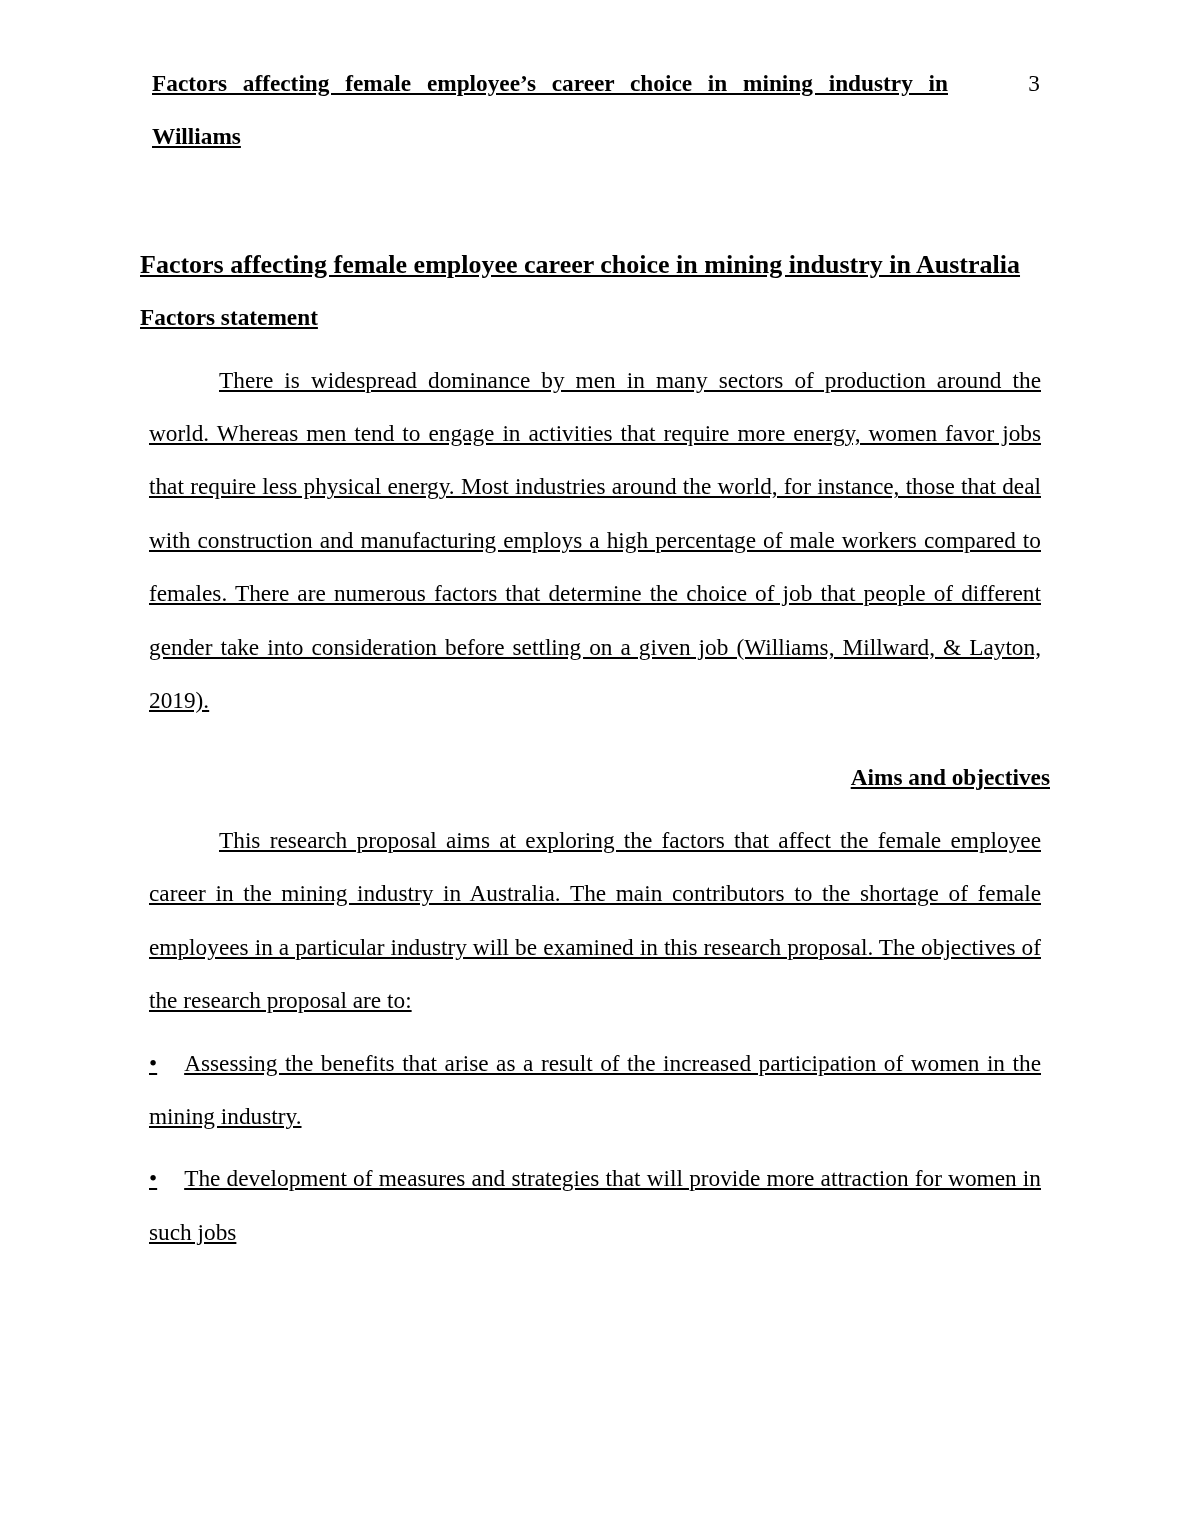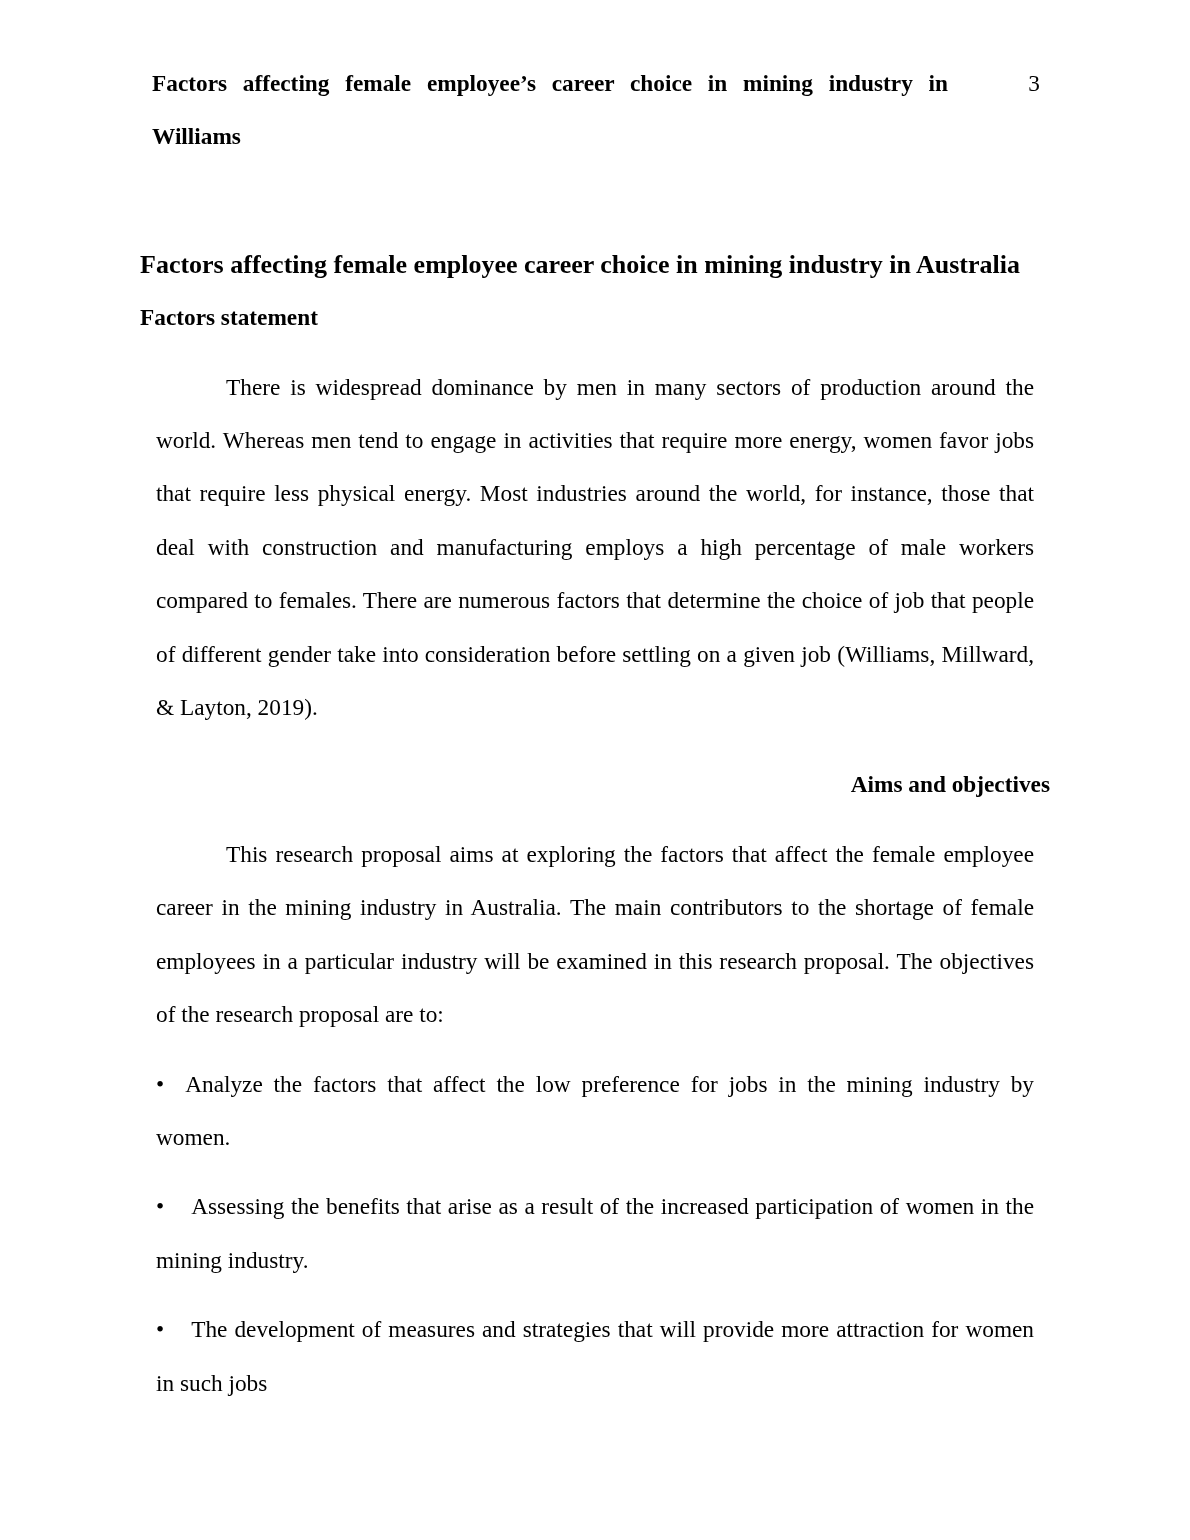--- a/index.html
+++ b/index.html
@@ -10,20 +10,21 @@
   .page {
     position: relative;
     width: 1190px;
     height: 1540px;
     background: #ffffff;
     color: #000000;
     font-family: "Liberation Serif", "DejaVu Serif", serif;
     font-size: 23.3px;
     line-height: 53.4px;
     overflow: hidden;
+    text-decoration: underline;
   }
   
   .running-header {
     margin: 57px 0 0 152px;
   }
   .header-line1 {
     width: 796px;
     font-weight: 700;
     text-align: justify;
     text-align-last: justify;
@@ -49,21 +50,21 @@
   .section-heading {
     margin: 0;
     font-size: 23.3px;
     font-weight: 700;
   }
   .heading-aims {
     margin-top: 24px;
     text-align: right;
   }
   .para {
-    margin: 16px;
+    margin: 9px;
     text-align: justify;
   }
   .indent {
     text-indent: 70px;
   }
   .bullet-line {
     text-align: justify;
   }
   .marker {
     display: inline;
@@ -94,21 +95,20 @@
     <h2 class="section-heading">Factors statement</h2>
 
     <p class="para indent">There is widespread dominance by men in many sectors of production around the world. Whereas men tend to engage in activities that require more energy, women favor jobs that require less physical energy. Most industries around the world, for instance, those that deal with construction and manufacturing employs a high percentage of male workers compared to females. There are numerous factors that determine the choice of job that people of different gender take into consideration before settling on a given job (Williams, Millward, &amp; Layton, 2019).</p>
 
     <h2 class="section-heading heading-aims">Aims and objectives</h2>
 
     <p class="para indent">This research proposal aims at exploring the factors that affect the female employee career in the mining industry in Australia. The main contributors to the shortage of female employees in a particular industry will be examined in this research proposal. The objectives of the research proposal are to:</p>
 
     <div class="bullets">
 
-      <p class="para bullet-line"><span class="marker">•</span><span class="gap gap-narrow"></span><span>Analyze the factors that affect the low preference for jobs in the mining industry by women.</span></p>
 
       <p class="para bullet-line"><span class="marker">•</span><span class="gap gap-wide"></span><span>Assessing the benefits that arise as a result of the increased participation of women in the mining industry.</span></p>
 
       <p class="para bullet-line"><span class="marker">•</span><span class="gap gap-wide"></span><span>The development of measures and strategies that will provide more attraction for women in such jobs</span></p>
 
     </div>
 
   </main>
 
 </div>

